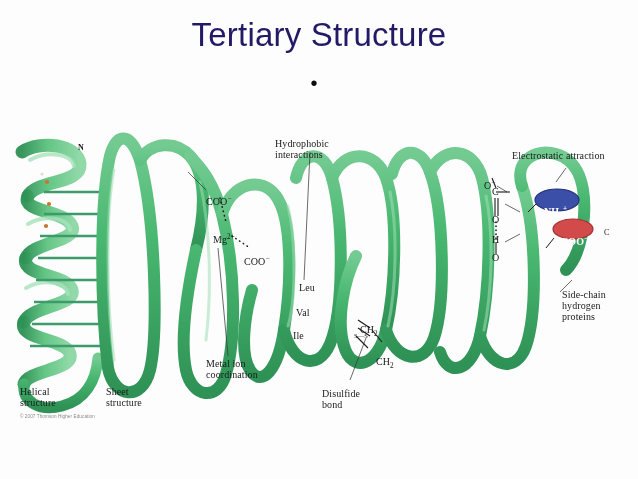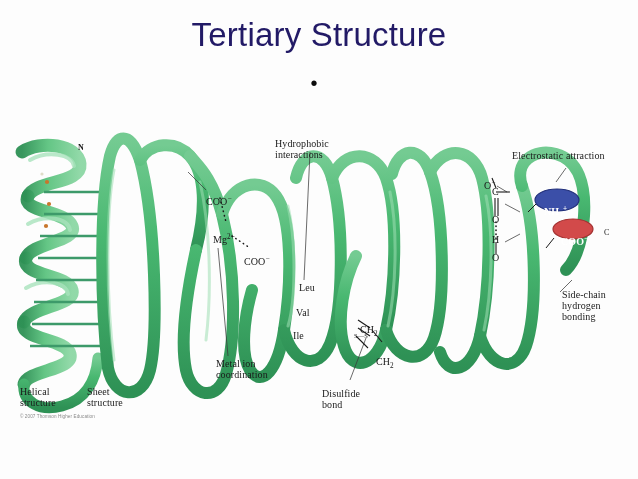--- a/index.html
+++ b/index.html
@@ -180,37 +180,37 @@
         <line x1="536" y1="74" x2="528" y2="82" stroke="#1a1a1a" stroke-width="1"></line>
         <line x1="554" y1="108" x2="546" y2="118" stroke="#1a1a1a" stroke-width="1"></line>
       </g>
     </svg>
 
     <div class="lbl lbl-md" style="left:78px;top:14px;font-weight:bold;">N</div>
     <div class="lbl lbl-md" style="left:604px;top:99px;">C</div>
 
     <div class="lbl lbl-sm" style="left:20px;top:256px;">Helical
 structure</div>
-    <div class="lbl lbl-sm" style="left:87px;top:256px;">Sheet
+    <div class="lbl lbl-sm" style="left:106px;top:256px;">Sheet
 structure</div>
 
-    <div class="lbl lbl-sm" style="left:206px;top:228px;margin-left:10px;">Metal ion
+    <div class="lbl lbl-sm" style="left:206px;top:228px;">Metal ion
 coordination</div>
 
     <div class="lbl lbl-sm" style="left:275px;top:8px;">Hydrophobic
 interactions</div>
 
     <div class="lbl lbl-sm" style="left:322px;top:258px;">Disulfide
 bond</div>
 
     <div class="lbl lbl-sm" style="left:512px;top:20px;">Electrostatic attraction</div>
 
     <div class="lbl lbl-sm" style="left:562px;top:159px;">Side-chain
 hydrogen
-bonding</div>
+proteins</div>
 
     <div class="lbl lbl-sm" style="left:206px;top:54px;">
       <span>COO</span><sup>−</sup>
     </div>
     <div class="lbl lbl-sm" style="left:213px;top:92px;">
       <span>Mg</span><sup>2+</sup>
     </div>
     <div class="lbl lbl-sm" style="left:244px;top:114px;">
       <span>COO</span><sup>−</sup>
     </div>

